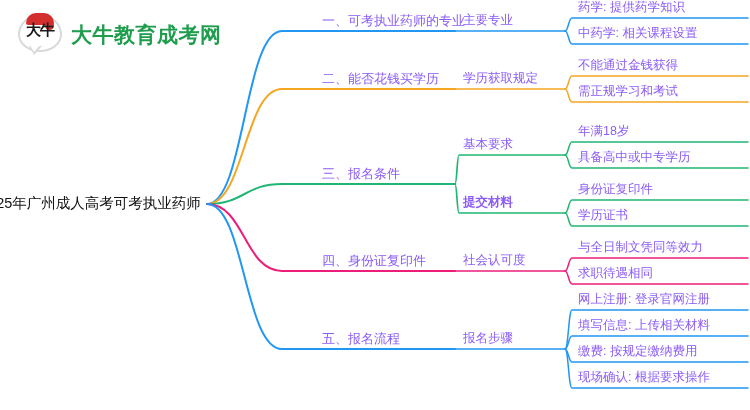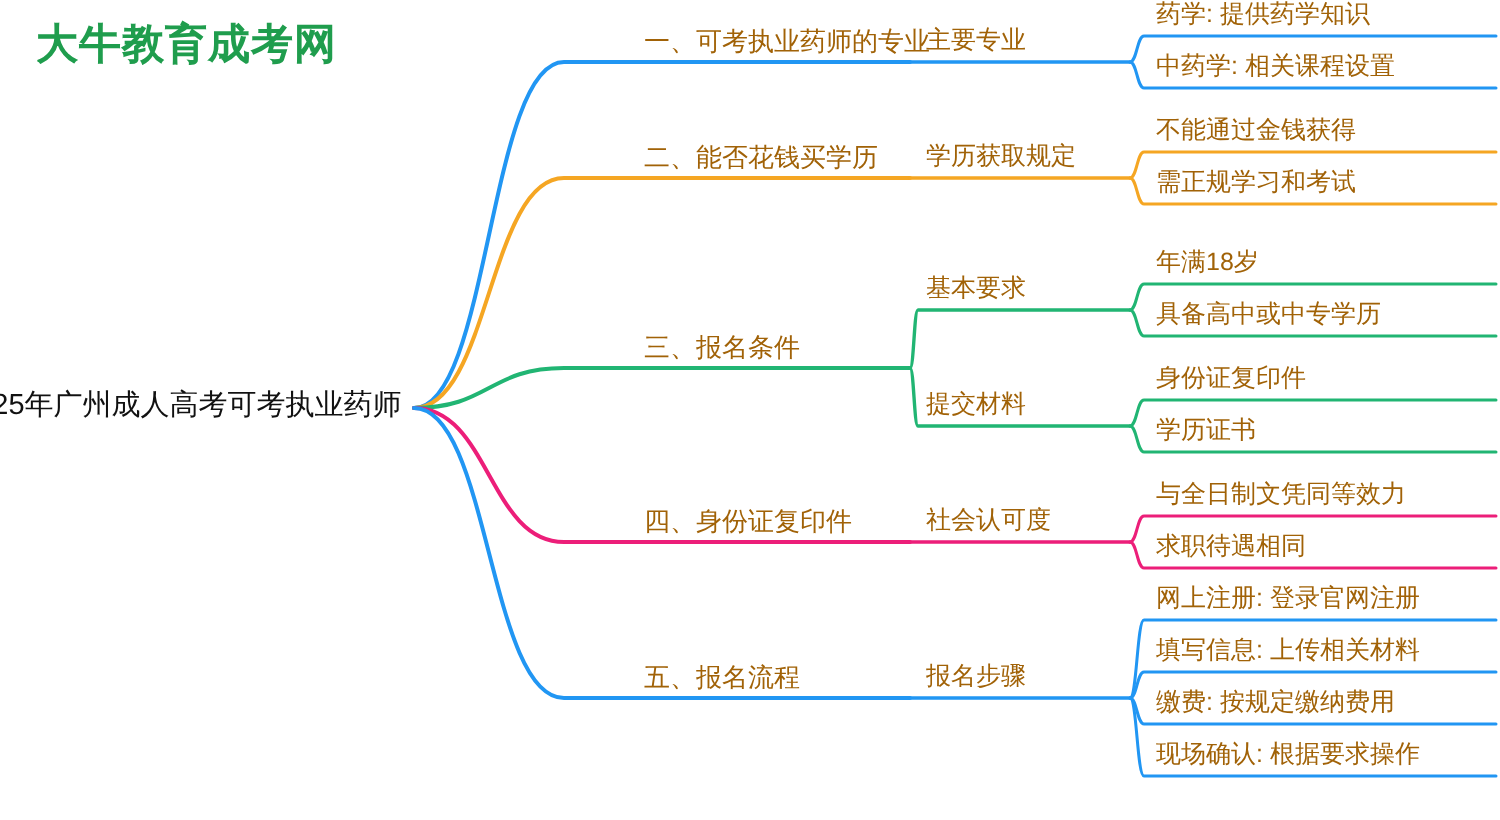--- a/index.html
+++ b/index.html
@@ -116,21 +116,21 @@
     font-size: 12px;
     font-weight: bold;
     color: #1f9d4d;
     margin-top: 4px;
     letter-spacing: 0.2px;
   }
 
   
   .node {
     position: absolute;
-    color: #a16207;
+    color: #8b5cf6;
     white-space: nowrap;
     line-height: 1;
   }
   .node-root {
     font-size: 14.5px;
     color: #111111;
   }
   .node-l1 {
     font-size: 13px;
     margin-left: 32px;
@@ -169,40 +169,48 @@
       <path d="M 565 271 C 568.5 271, 568.5 284, 572 284 L 748 284" fill="none" stroke="#ec1e79" stroke-width="1.5" stroke-linecap="round"></path>
       <path d="M 207 204 C 244.5 204, 244.5 349, 282 349 L 455 349" fill="none" stroke="#2196f3" stroke-width="2" stroke-linecap="round"></path>
       <path d="M 455 349 C 457 349, 457 349, 459 349 L 565 349" fill="none" stroke="#2196f3" stroke-width="1.7" stroke-linecap="round"></path>
       <path d="M 565 349 C 568.5 349, 568.5 310, 572 310 L 748 310" fill="none" stroke="#2196f3" stroke-width="1.5" stroke-linecap="round"></path>
       <path d="M 565 349 C 568.5 349, 568.5 336, 572 336 L 748 336" fill="none" stroke="#2196f3" stroke-width="1.5" stroke-linecap="round"></path>
       <path d="M 565 349 C 568.5 349, 568.5 362, 572 362 L 748 362" fill="none" stroke="#2196f3" stroke-width="1.5" stroke-linecap="round"></path>
       <path d="M 565 349 C 568.5 349, 568.5 388, 572 388 L 748 388" fill="none" stroke="#2196f3" stroke-width="1.5" stroke-linecap="round"></path>
     </svg>
 
   <div class="logo-wrap">
+    <div class="logo-mark">
+      <div class="logo-bubble"></div>
+      <div class="logo-tail"></div>
+      <div class="logo-tail-in"></div>
+      <div class="logo-cap"></div>
+      <div class="logo-cap-dot"></div>
+      <div class="logo-zh">大牛</div>
+    </div>
     <div class="logo-text">
       <div class="logo-cn">大牛教育成考网</div>
     </div>
   </div>
 
   <div id="labels">
       <div class="node node-root" style="left: -20px; top: 195.5px;">2025年广州成人高考可考执业药师</div>
       <div class="node node-l1" style="left: 290px; top: 14px;">一、可考执业药师的专业</div>
       <div class="node node-l2" style="left: 463px; top: 14px;">主要专业</div>
       <div class="node node-l3" style="left: 578px; top: 1px;">药学: 提供药学知识</div>
       <div class="node node-l3" style="left: 578px; top: 27px;">中药学: 相关课程设置</div>
       <div class="node node-l1" style="left: 290px; top: 72px;">二、能否花钱买学历</div>
       <div class="node node-l2" style="left: 463px; top: 72px;">学历获取规定</div>
       <div class="node node-l3" style="left: 578px; top: 59px;">不能通过金钱获得</div>
       <div class="node node-l3" style="left: 578px; top: 85px;">需正规学习和考试</div>
       <div class="node node-l1" style="left: 290px; top: 167px;">三、报名条件</div>
       <div class="node node-l2" style="left: 463px; top: 138px;">基本要求</div>
       <div class="node node-l3" style="left: 578px; top: 125px;">年满18岁</div>
       <div class="node node-l3" style="left: 578px; top: 151px;">具备高中或中专学历</div>
-      <div class="node node-l2" style="left: 463px; top: 196px;">提交材料</div>
+      <div class="node node-l2" style="left: 463px; top: 196px; font-weight: bold;">提交材料</div>
       <div class="node node-l3" style="left: 578px; top: 183px;">身份证复印件</div>
       <div class="node node-l3" style="left: 578px; top: 209px;">学历证书</div>
       <div class="node node-l1" style="left: 290px; top: 254px;">四、身份证复印件</div>
       <div class="node node-l2" style="left: 463px; top: 254px;">社会认可度</div>
       <div class="node node-l3" style="left: 578px; top: 241px;">与全日制文凭同等效力</div>
       <div class="node node-l3" style="left: 578px; top: 267px;">求职待遇相同</div>
       <div class="node node-l1" style="left: 290px; top: 332px;">五、报名流程</div>
       <div class="node node-l2" style="left: 463px; top: 332px;">报名步骤</div>
       <div class="node node-l3" style="left: 578px; top: 293px;">网上注册: 登录官网注册</div>
       <div class="node node-l3" style="left: 578px; top: 319px;">填写信息: 上传相关材料</div>

